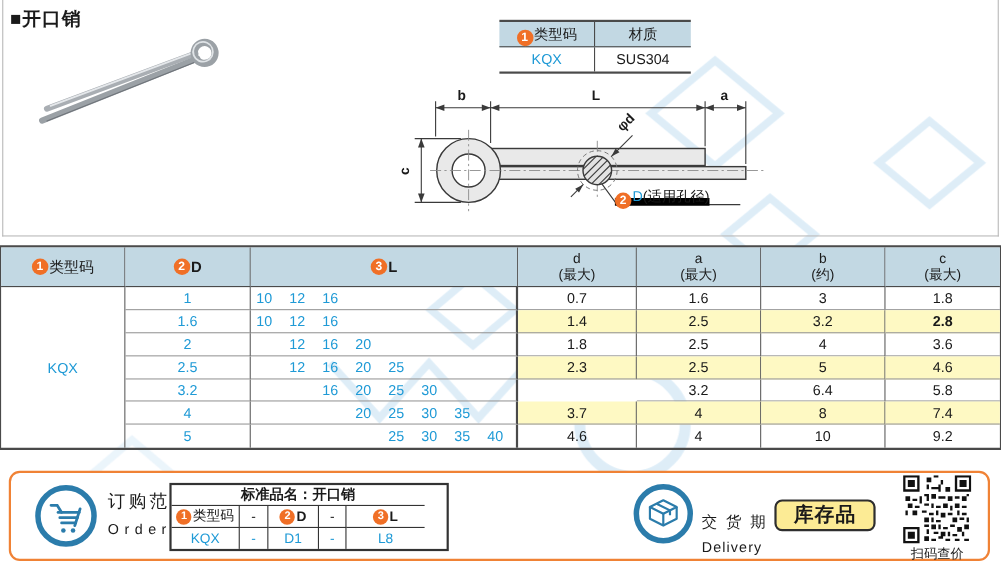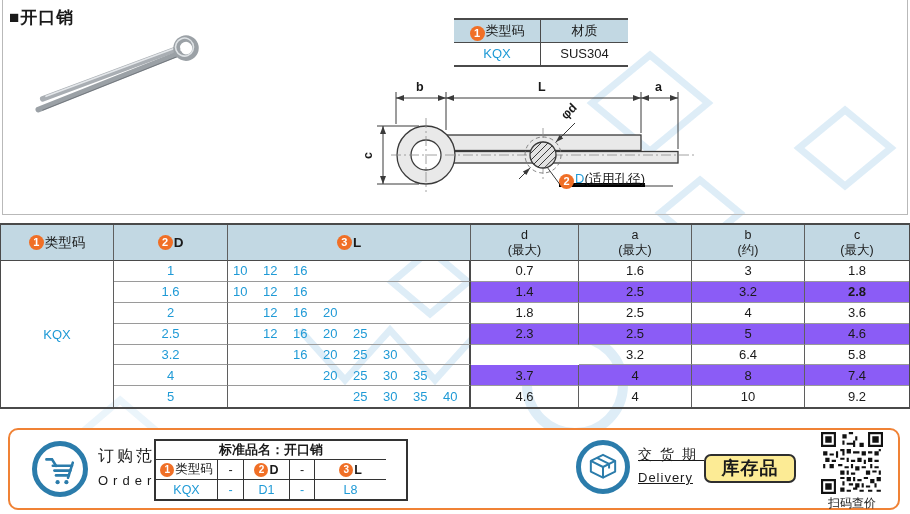--- a/index.html
+++ b/index.html
@@ -43,40 +43,40 @@
   .hc.two { flex-direction:column; font-size:12.5px; line-height:1.2; }
   .cell { display:flex; align-items:center; }
   .rb { border-bottom:1px solid #9a9a9a; }
   .kqx { grid-column:1; grid-row:2 / 9; display:flex; align-items:center; justify-content:center;
          color:#1f9ad6; border-right:1px solid #5f5f5f; }
   .dia { justify-content:center; color:#1f9ad6; border-right:1px solid #5f5f5f; }
   .lcell { padding-left:5px; border-right:2px solid #4a4a4a; color:#1f9ad6; }
   .lslot { flex:0 0 30px; width:30px; text-align:left; }
   .dim { justify-content:center; border-right:1px solid #5f5f5f; }
   .dim.nob { border-right:none; }
-  .stripe { background:#8b5cf6; }
+  .stripe { background:#fef9c3; }
 
   
   .order-box { position:absolute; left:8px; top:428px; width:892px; height:82px;
                border:2px solid #f08235; border-radius:10px; background:#fff; z-index:1; }
   .blue-circle { position:absolute; border:5px solid #2b7cab; border-radius:50%; background:#fff;
                  display:flex; align-items:center; justify-content:center; }
   .order-txt { position:absolute; left:88px; top:16px; }
   .order-txt .cn { font-size:16px; letter-spacing:3px; }
   .order-txt .en { font-size:13px; letter-spacing:5px; margin-top:6px; }
   .otable { position:absolute; left:144px; top:9px; width:254px; display:grid;
             grid-template-columns:62px 26px 46px 25px 71px; grid-template-rows:19px 20px 19px;
             border:2px solid #333; font-size:12.5px; background:#fff; }
   .ot-title { grid-column:1 / 6; border-bottom:1px solid #333; text-align:center; line-height:17px;
               font-weight:bold; font-size:13px; }
   .ot-cell { display:flex; align-items:center; justify-content:center; border-right:1px solid #333; }
   .ot-cell.r2 { border-bottom:1px solid #333; }
   .ot-cell.lastc { border-right:none; }
   .ot-cell .onum { width:14px; height:14px; line-height:14px; font-size:10px; }
-  .deliv-txt { position:absolute; left:628px; top:16px;text-decoration:underline; }
+  .deliv-txt { position:absolute; left:628px; top:36px; }
   .deliv-txt .cn { font-size:14px; letter-spacing:8px; }
   .deliv-txt .en { font-size:13px; letter-spacing:1px; margin-top:6px; }
   .stock-badge { position:absolute; left:694px; top:24px; width:92px; height:29px;
                  background:#fceb95; border:2px solid #2e2e2e; border-radius:7px;
                  font-size:18px; font-weight:bold; text-align:center; line-height:25px; letter-spacing:1px; }
   .qr-wrap { position:absolute; left:810px; top:2px; width:64px; }
   .qr-caption { margin-top:1px; font-size:12px; text-align:center; white-space:nowrap; }
 </style>
 </head>
 <body>
@@ -174,21 +174,21 @@
 
         <g font-family="Liberation Sans, sans-serif" font-size="12.5" font-weight="bold" fill="#1a1a1a">
           <text x="55" y="13">b</text>
           <text x="177" y="13">L</text>
           <text x="294" y="13">a</text>
           <text x="11" y="81" transform="rotate(-90 11 81)">c</text>
           <text x="205" y="42" transform="rotate(-45 205 42)">φd</text>
         </g>
       </svg>
 
-      <div class="diagram-label" style="border-bottom:4px solid #000000;text-decoration:underline;">
+      <div class="diagram-label" style="border-bottom:7px solid #000000;">
         <span class="onum">2</span><span class="blue">D</span><span>(适用孔径)</span>
       </div>
     </div>
 
     <div class="spec">
       <div class="hc" style="grid-column:1;grid-row:1;">
         <span class="onum">1</span>
           <span>类型码</span>
       </div>
       <div class="hc" style="grid-column:2;grid-row:1;">

